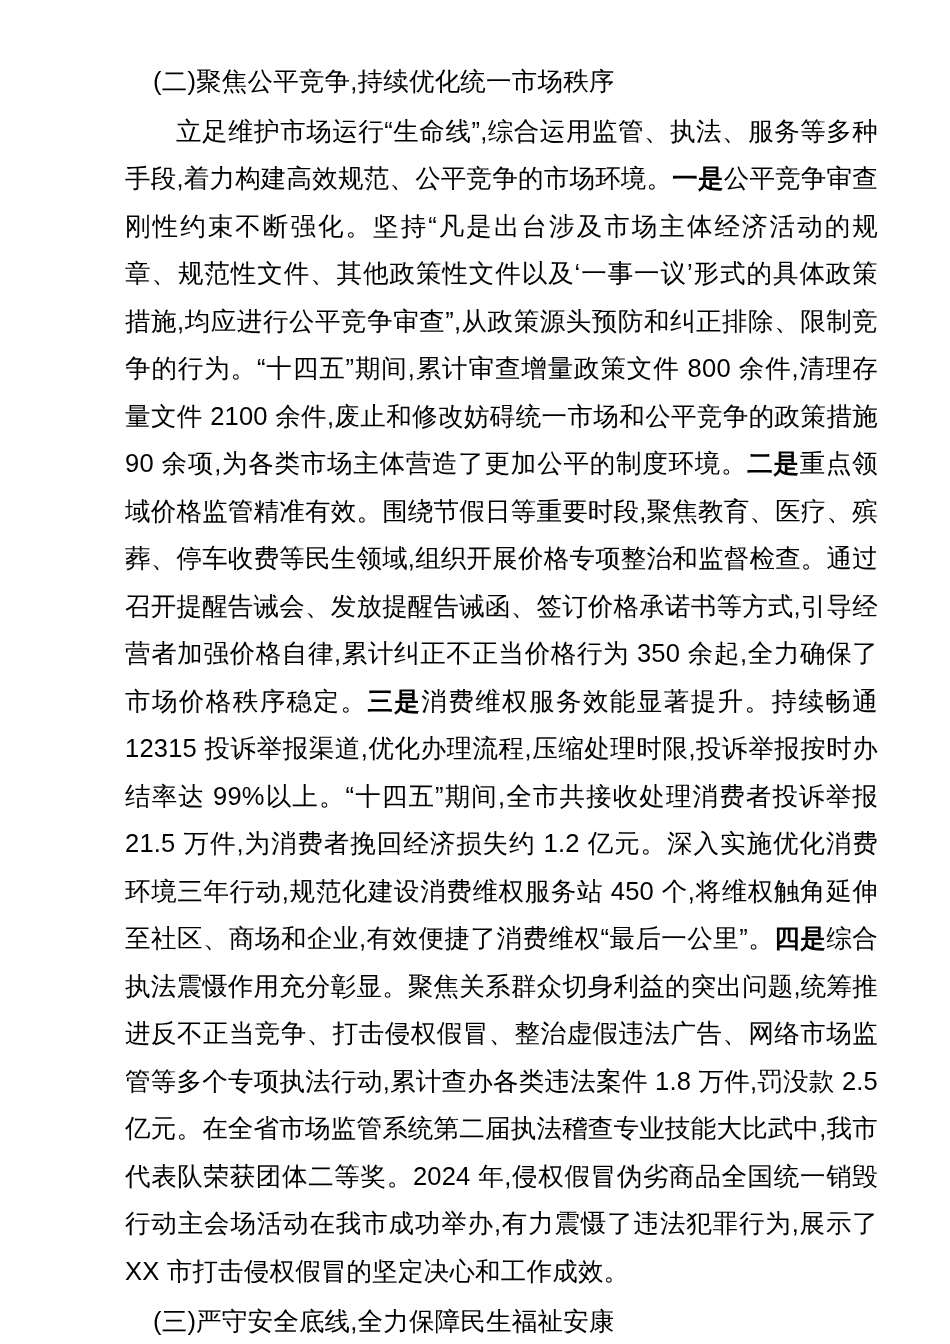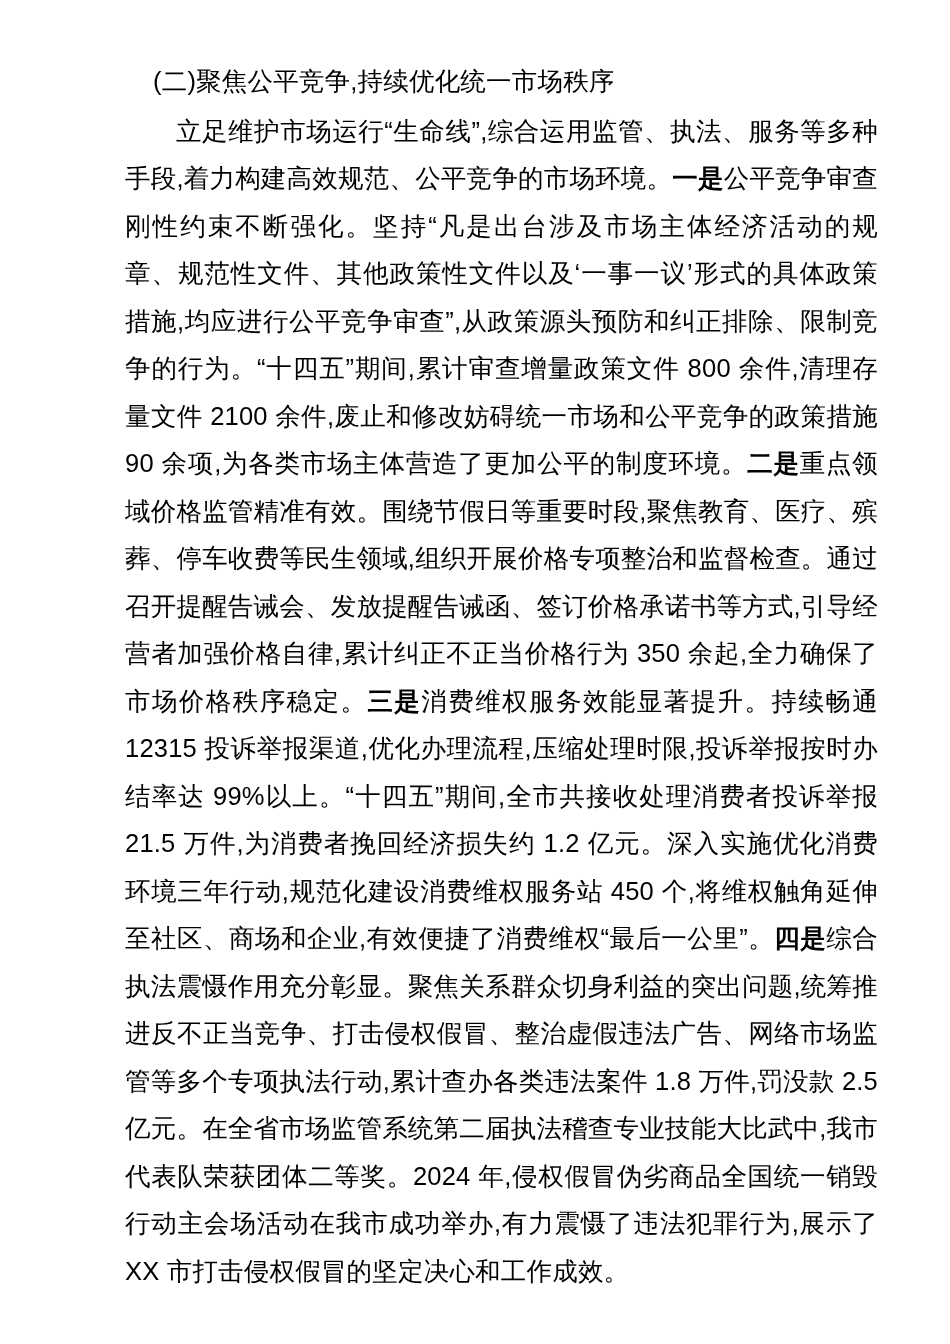--- a/index.html
+++ b/index.html
@@ -53,15 +53,16 @@
 </head>
 <body>
 
 <div class="page">
   <div class="doc-body">
 
     <p class="heading">(二)聚焦公平竞争,持续优化统一市场秩序</p>
 
     <p class="para"><span>立足维护市场运行“生命线”,综合运用监管、执法、服务等多种手段,着力构建高效规范、公平竞争的市场环境。</span><span class="b">一是</span><span>公平竞争审查刚性约束不断强化。坚持“凡是出台涉及市场主体经济活动的规章、规范性文件、其他政策性文件以及‘一事一议’形式的具体政策措施,均应进行公平竞争审查”,从政策源头预防和纠正排除、限制竞争的行为。“十四五”期间,累计审查增量政策文件 800 余件,清理存量文件 2100 余件,废止和修改妨碍统一市场和公平竞争的政策措施 90 余项,为各类市场主体营造了更加公平的制度环境。</span><span class="b">二是</span><span>重点领域价格监管精准有效。围绕节假日等重要时段,聚焦教育、医疗、殡葬、停车收费等民生领域,组织开展价格专项整治和监督检查。通过召开提醒告诫会、发放提醒告诫函、签订价格承诺书等方式,引导经营者加强价格自律,累计纠正不正当价格行为 350 余起,全力确保了市场价格秩序稳定。</span><span class="b">三是</span><span>消费维权服务效能显著提升。持续畅通 12315 投诉举报渠道,优化办理流程,压缩处理时限,投诉举报按时办结率达 99%以上。“十四五”期间,全市共接收处理消费者投诉举报 21.5 万件,为消费者挽回经济损失约 1.2 亿元。深入实施优化消费环境三年行动,规范化建设消费维权服务站 450 个,将维权触角延伸至社区、商场和企业,有效便捷了消费维权“最后一公里”。</span><span class="b">四是</span><span>综合执法震慑作用充分彰显。聚焦关系群众切身利益的突出问题,统筹推进反不正当竞争、打击侵权假冒、整治虚假违法广告、网络市场监管等多个专项执法行动,累计查办各类违法案件 1.8 万件,罚没款 2.5 亿元。在全省市场监管系统第二届执法稽查专业技能大比武中,我市代表队荣获团体二等奖。2024 年,侵权假冒伪劣商品全国统一销毁行动主会场活动在我市成功举办,有力震慑了违法犯罪行为,展示了 XX 市打击侵权假冒的坚定决心和工作成效。</span></p>
 
+    <p class="tail-heading">(三)严守安全底线,全力保障民生福祉安康</p>
 
   </div>
 </div>
 
 </body></html>

